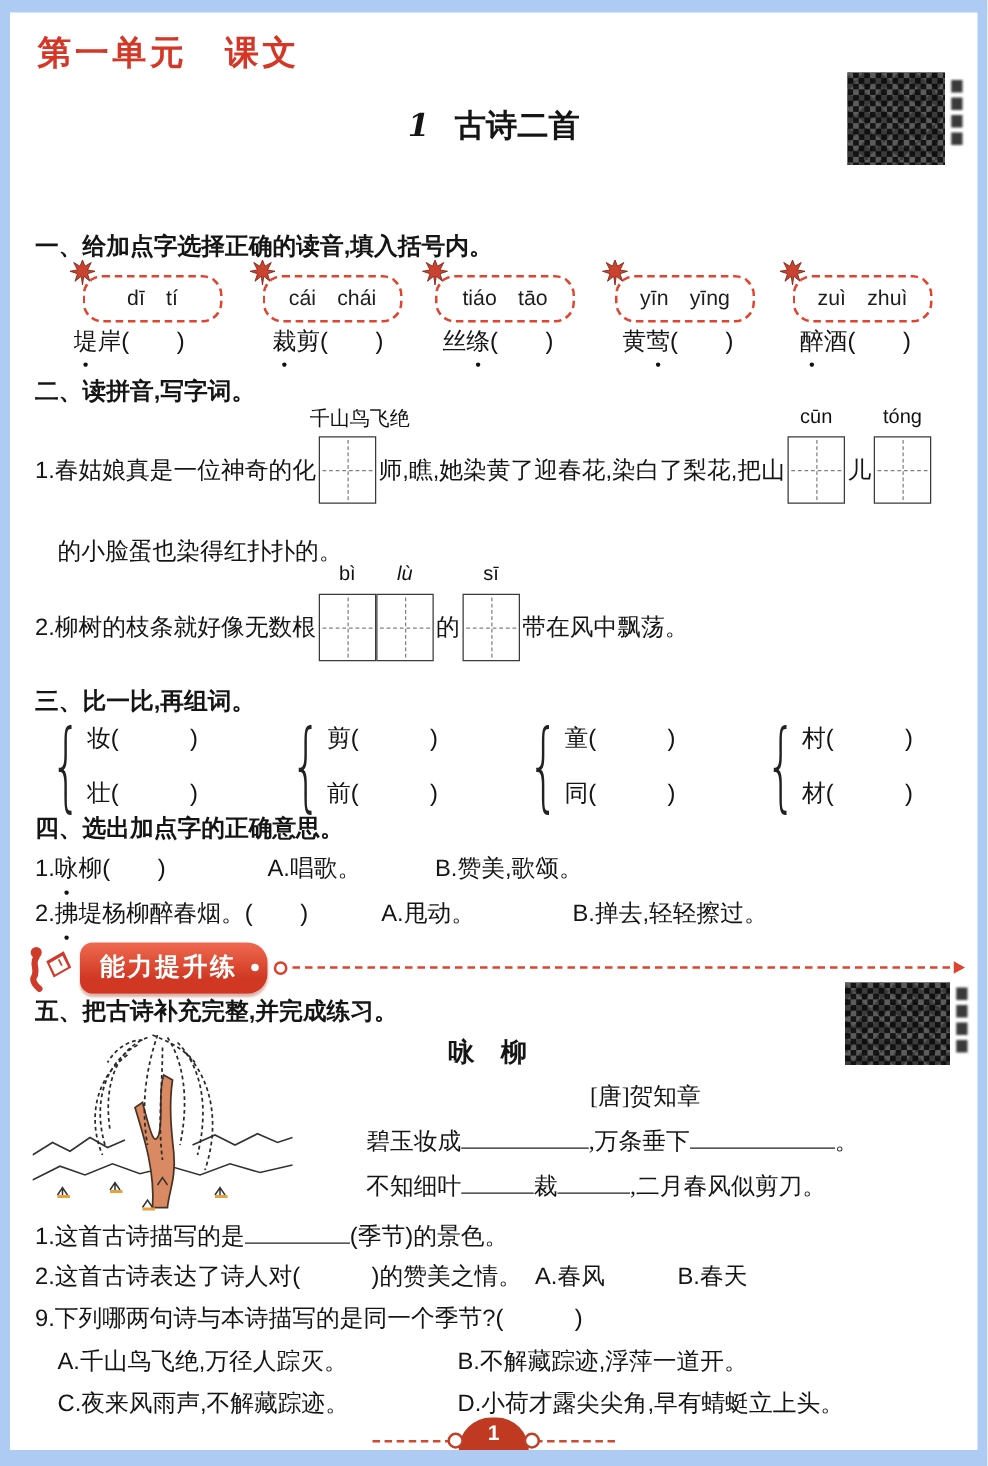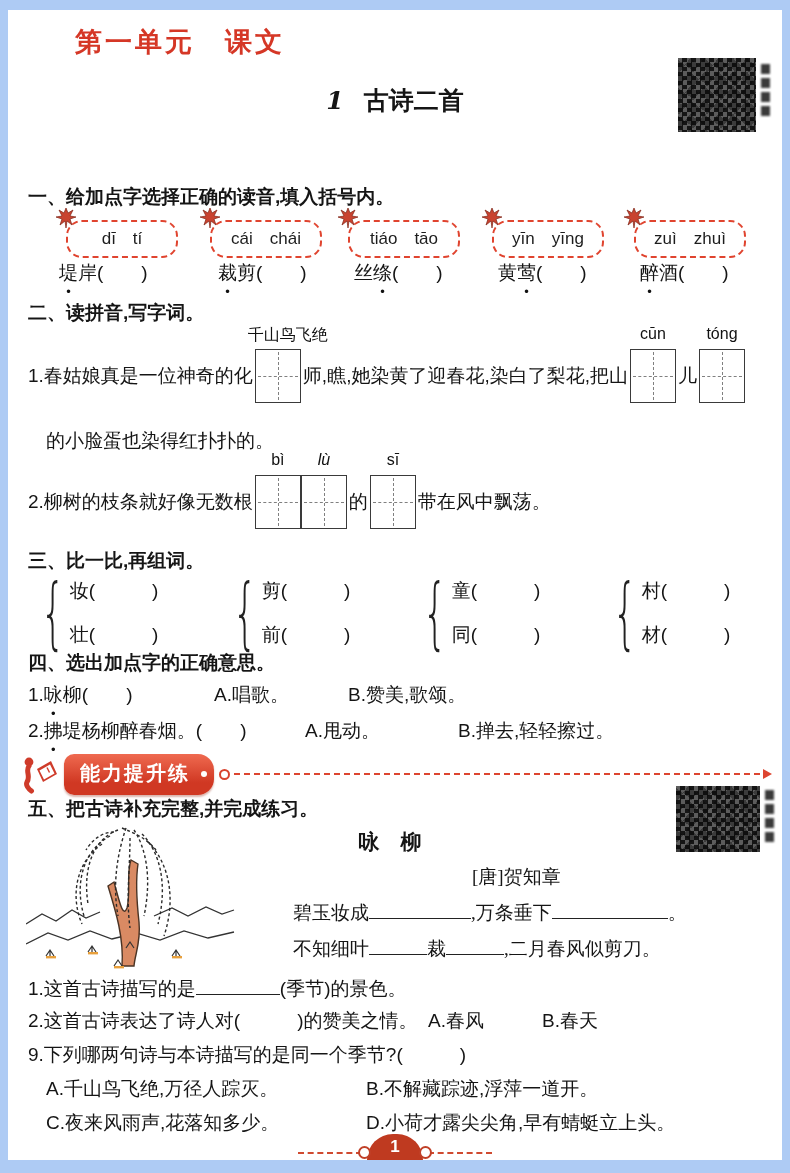--- a/index.html
+++ b/index.html
@@ -5,21 +5,21 @@
   html,body{margin:0;padding:0;background:#e9eef6;}
   .frame{position:relative;width:790px;height:1173px;background:#ffffff;overflow:hidden;
          font-family:"Liberation Sans",sans-serif;color:#151515;}
   .strip{position:absolute;background:#aecbf4;}
   .strip.top{left:0;top:0;width:790px;height:10px;}
   .strip.left{left:0;top:0;width:8px;height:1173px;}
   .strip.right{right:0;top:0;width:8px;height:1173px;}
   .strip.bottom{left:0;bottom:0;width:790px;height:13px;}
 
   .abs{position:absolute;}
-  .unit-header{left:30px;top:24px;font-size:27px;font-weight:bold;color:#d53726;letter-spacing:3px;margin-left:45px;}
+  .unit-header{left:30px;top:24px;font-size:27px;font-weight:bold;color:#d53726;letter-spacing:3px;}
   .lesson-title{left:0;top:84px;width:790px;text-align:center;font-size:25px;font-weight:bold;}
   .lesson-title .num{font-family:"DejaVu Serif",serif;font-style:italic;margin-right:20px;}
 
   
   .qr{background:
       repeating-conic-gradient(rgba(15,15,15,.92) 0% 25%, rgba(95,95,95,.55) 0% 50%) 0 0/9px 9px,
       repeating-conic-gradient(from 37deg,#101010 0% 25%,#585858 0% 50%) 0 0/14px 14px;
       filter:blur(.6px);}
   .qr-caption{display:flex;flex-direction:column;gap:4px;}
   .qr-caption i{display:block;width:9px;height:10px;background:#3a3a3a;filter:blur(.8px);}
@@ -291,21 +291,21 @@
 
   <div class="abs t" style="left:28px;top:974px;">
     <span>1.这首古诗描写的是</span><span class="blank b82"></span><span>(季节)的景色。</span>
   </div>
   <div class="abs t" style="left:28px;top:1008px;">2.这首古诗表达了诗人对(　　　)的赞美之情。</div>
   <div class="opt" style="left:428px;top:1008px;">A.春风</div>
   <div class="opt" style="left:542px;top:1008px;">B.春天</div>
   <div class="abs t" style="left:28px;top:1042px;">9.下列哪两句诗与本诗描写的是同一个季节?(　　　)</div>
   <div class="opt" style="left:46px;top:1076px;">A.千山鸟飞绝,万径人踪灭。</div>
   <div class="opt" style="left:366px;top:1076px;">B.不解藏踪迹,浮萍一道开。</div>
-  <div class="opt" style="left:46px;top:1110px;">C.夜来风雨声,花落知多少。</div>
+  <div class="opt" style="left:46px;top:1110px;">C.夜来风雨声,不解藏踪迹。</div>
   <div class="opt" style="left:366px;top:1110px;text-align:right;">D.小荷才露尖尖角,早有蜻蜓立上头。</div>
 
   <div class="abs footer">
     <div class="fdash"></div>
     <div class="fcirc"></div>
     <div class="dome">
         <span>1</span>
       </div>
     <div class="fcirc"></div>
     <div class="fdash"></div>

